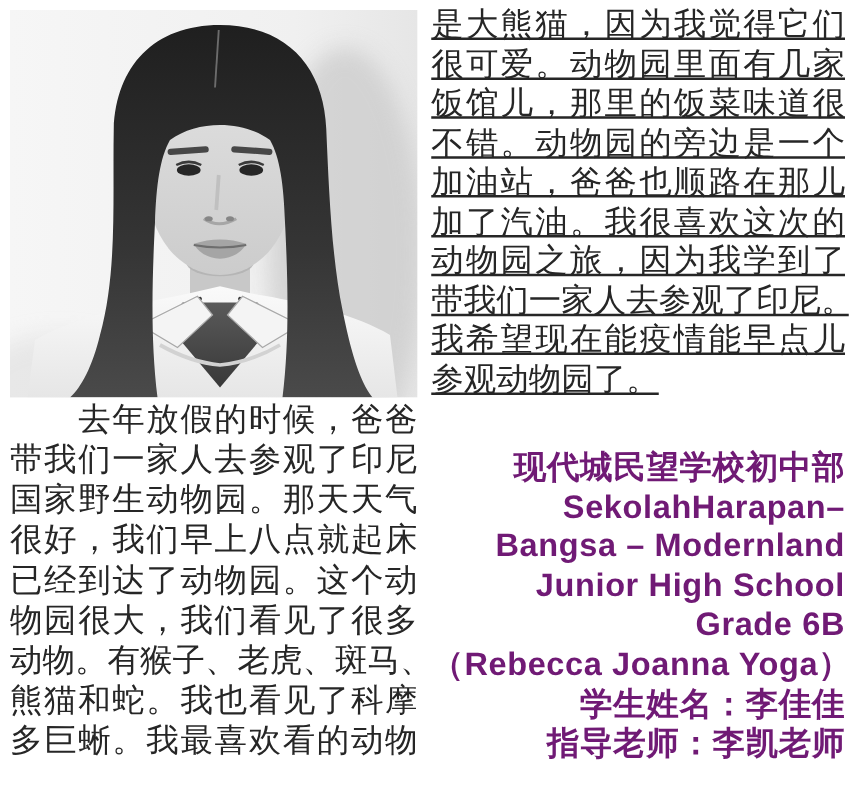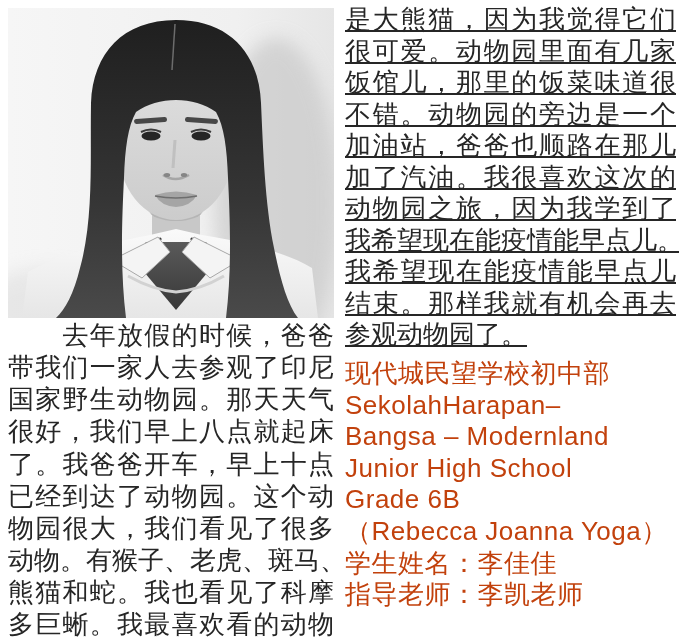--- a/index.html
+++ b/index.html
@@ -38,24 +38,24 @@
     line-height: 31.55px; font-size: 26px;
     text-align: justify; text-align-last: justify; text-justify: inter-character;
     white-space: pre;
     text-decoration: underline;
   }
   .col-right .ln.short { text-align-last: left; }
 
   
   .byline {
     position: absolute; left: 345px; top: 358px; width: 331px;
-    text-align: left;
-    color: #c2410c;
+    text-align: right;
+    color: #701a75;
     font-family: "Liberation Sans", "DejaVu Sans", sans-serif;
-    font-weight: 400;
+    font-weight: 700;
   }
   .byline .ln {
     line-height: 31.6px; font-size: 26px;
     letter-spacing: 0.5px;
     white-space: pre;
   }
 </style>
 </head>
 <body>
 
@@ -139,39 +139,37 @@
       <path d="M 147,187 Q 168,180 189,187 Q 183,198 168,199 Q 153,198 147,187 Z" fill="#a5a5a5"></path>
       <path d="M 147,188 Q 168,192 189,188" stroke="#6e6e6e" stroke-width="1.6" fill="none"></path>
     </svg>
   </div>
 
   <div class="col-left-text">
     <div class="ln">　　去年放假的时候，爸爸</div>
     <div class="ln">带我们一家人去参观了印尼</div>
     <div class="ln">国家野生动物园。那天天气</div>
     <div class="ln">很好，我们早上八点就起床</div>
-    <div class="ln">了。我爸爸开车，早上十点</div>
     <div class="ln">已经到达了动物园。这个动</div>
     <div class="ln">物园很大，我们看见了很多</div>
     <div class="ln">动物。有猴子、老虎、斑马、</div>
     <div class="ln">熊猫和蛇。我也看见了科摩</div>
     <div class="ln">多巨蜥。我最喜欢看的动物</div>
   </div>
 
   <div class="col-right">
     <div class="ln">是大熊猫，因为我觉得它们</div>
     <div class="ln">很可爱。动物园里面有几家</div>
     <div class="ln">饭馆儿，那里的饭菜味道很</div>
     <div class="ln">不错。动物园的旁边是一个</div>
     <div class="ln">加油站，爸爸也顺路在那儿</div>
     <div class="ln">加了汽油。我很喜欢这次的</div>
     <div class="ln">动物园之旅，因为我学到了</div>
-    <div class="ln">我希望现在能疫情能早点儿。</div>
+    <div class="ln">带我们一家人去参观了印尼。</div>
     <div class="ln">我希望现在能疫情能早点儿</div>
-    <div class="ln">结束。那样我就有机会再去</div>
     <div class="ln short">参观动物园了。</div>
   </div>
 
   <div class="byline">
     <div class="ln">现代城民望学校初中部</div>
     <div class="ln">SekolahHarapan–</div>
     <div class="ln">Bangsa – Modernland</div>
     <div class="ln">Junior High School</div>
     <div class="ln">Grade 6B</div>
     <div class="ln">（Rebecca Joanna Yoga）</div>

